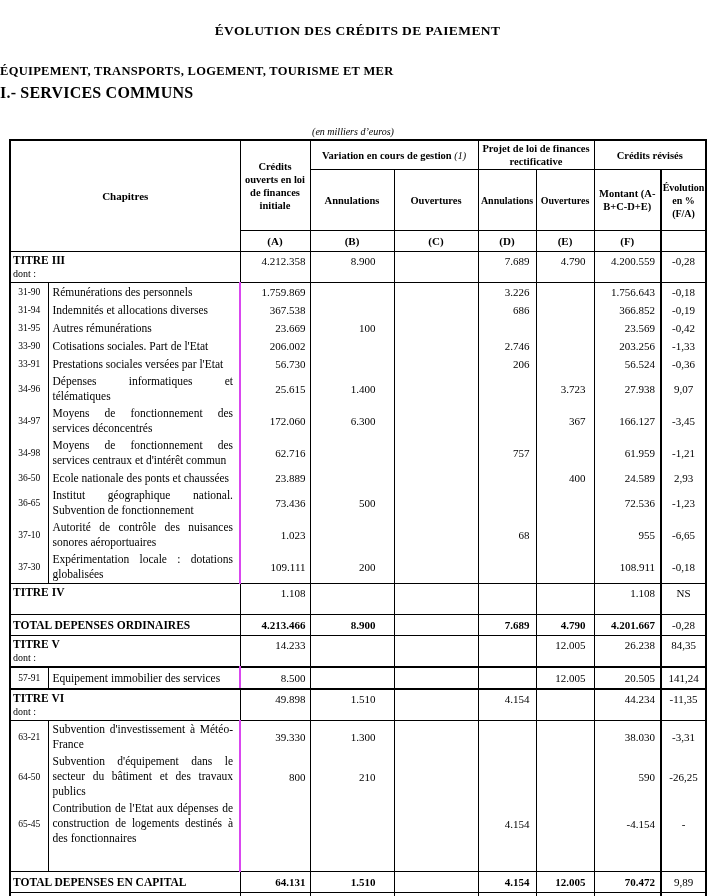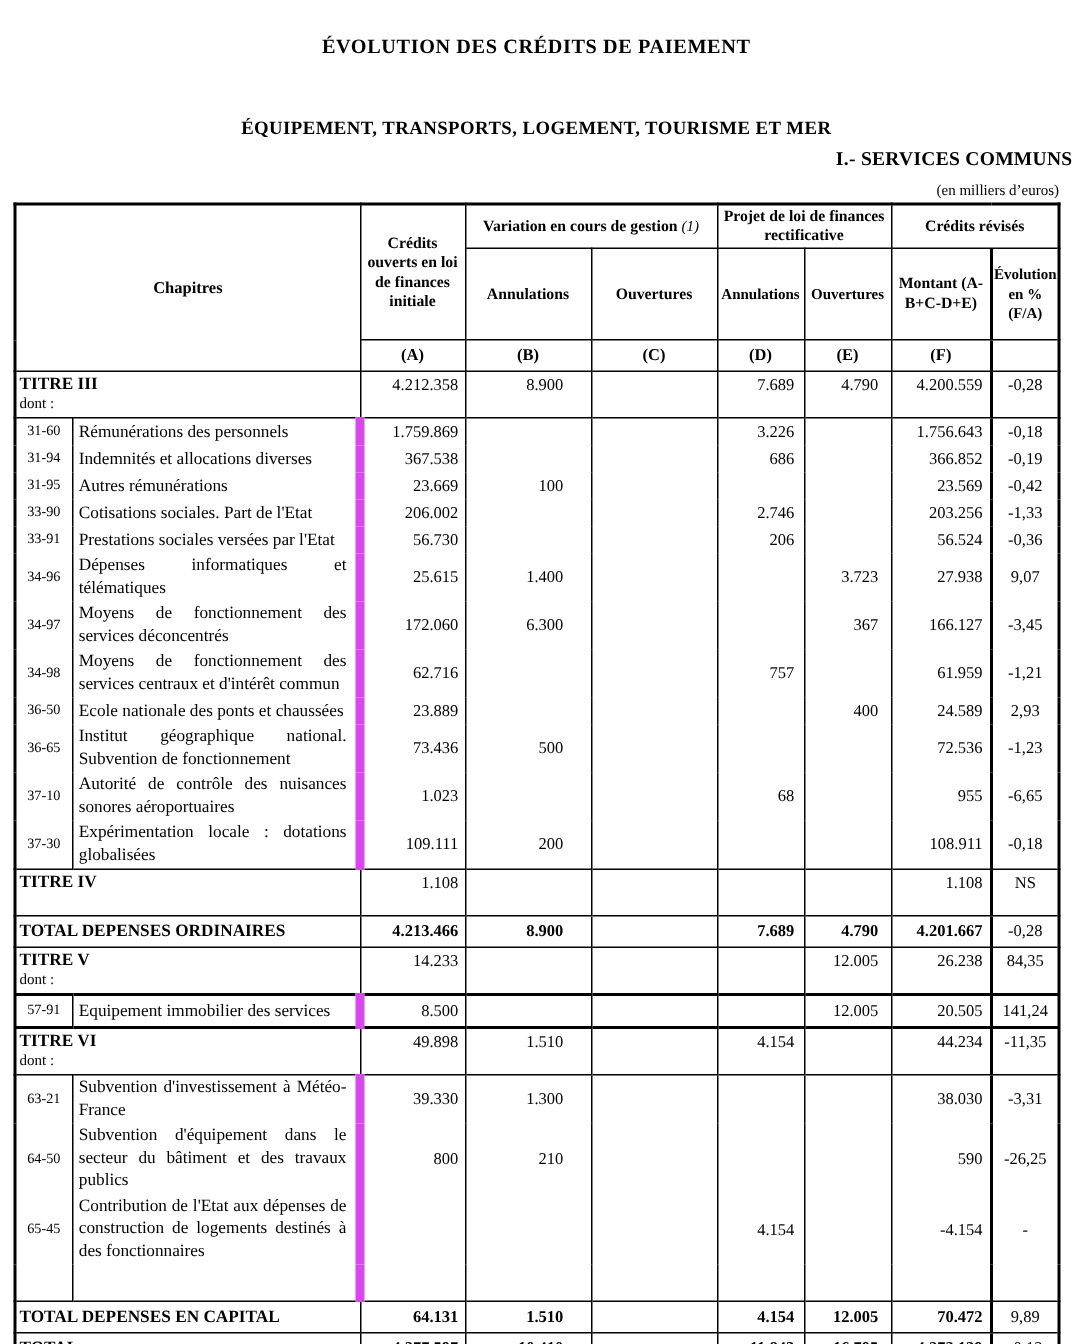--- a/index.html
+++ b/index.html
@@ -2,42 +2,42 @@
 <html><head>
 <meta charset="utf-8">
 <style>
   html,body { margin:0; padding:0; background:#fff; }
   body {
     width:715px; height:896px; overflow:hidden;
     font-family:"Liberation Serif", serif; color:#000;
     position:relative;
   }
   .title1 { text-align:center; font-weight:bold; font-size:13.5px; letter-spacing:.4px; padding-top:23px; }
-  .title2 { text-align:center; font-weight:bold; font-size:12.5px; letter-spacing:.3px; margin-top:39px; }
-  .title3 { text-align:right; font-weight:bold; font-size:13px; letter-spacing:.2px; margin-top:5px; }
-  .unit-note { text-align:right; font-size:10px; margin:8px 9px 2px 0; }
+  .title2 { font-weight:bold; font-size:12.5px; letter-spacing:.3px; margin-top:25px; }
+  .title3 { text-align:left; font-weight:bold; font-size:16px; letter-spacing:.2px; margin-top:5px; }
+  .unit-note { text-align:center; font-style:italic; font-size:10px; margin:24px 9px 2px 0; }
 
   table.budget {
     border-collapse:collapse; table-layout:fixed;
     width:696px; margin-left:9px;
     border:2px solid #000;
   }
   th, td { margin:0; padding:0; font-size:11px; vertical-align:middle; }
 
   thead th { border:1px solid #000; font-weight:bold; text-align:center; font-size:10.5px; line-height:13px; }
   tr.h-group th { height:28px; }
   tr.h-sub th { height:60px; }
   tr.h-letters th { height:20px; font-size:11px; }
   th.h-small { font-size:10px; }
   th.h-evolution { font-size:10px; }
   .note-it { font-style:italic; font-weight:normal; font-size:10px; }
   .bl2 { border-left:2px solid #000 !important; }
 
   td.c-code { border-left:1px solid #000; border-right:1px solid #000; text-align:center; font-size:9.5px; }
-  td.c-label { border-right:6px solid #d946ef; text-align:justify; padding:1px 6px 1px 4px; font-size:11.5px; line-height:15px; }
+  td.c-label { border-right:2px solid #d946ef; text-align:justify; padding:1px 6px 1px 4px; font-size:11.5px; line-height:15px; }
   td.c-titre, td.c-total { border-right:1px solid #000; text-align:left; }
   td.col-a,td.col-b,td.col-c,td.col-d,td.col-e,td.col-f,td.col-g { border-left:1px solid #000; border-right:1px solid #000; text-align:right; }
   td.col-a { padding-right:4px; }
   td.col-b { padding-right:18px; }
   td.col-d { padding-right:6px; }
   td.col-e { padding-right:8px; }
   td.col-f { padding-right:5px; }
   td.col-g { text-align:center; padding-right:0; border-left:2px solid #000; }
 
   tr.row-chapter td { border-top:none; border-bottom:none; height:16px; }
@@ -111,21 +111,21 @@
        </td>
         <td class="col-a num">4.212.358</td>
         <td class="col-b num">8.900</td>
         <td class="col-c num"></td>
         <td class="col-d num">7.689</td>
         <td class="col-e num">4.790</td>
         <td class="col-f num">4.200.559</td>
         <td class="col-g num">-0,28</td>
       </tr>
       <tr class="row-chapter first">
-        <td class="c-code">31-60</td>
+        <td class="c-code">31-90</td>
        <td class="c-label">Rémunérations des personnels</td>
         <td class="col-a">1.759.869</td>
         <td class="col-b"></td>
         <td class="col-c"></td>
         <td class="col-d">3.226</td>
         <td class="col-e"></td>
         <td class="col-f">1.756.643</td>
         <td class="col-g">-0,18</td>
       </tr>
       <tr class="row-chapter">

